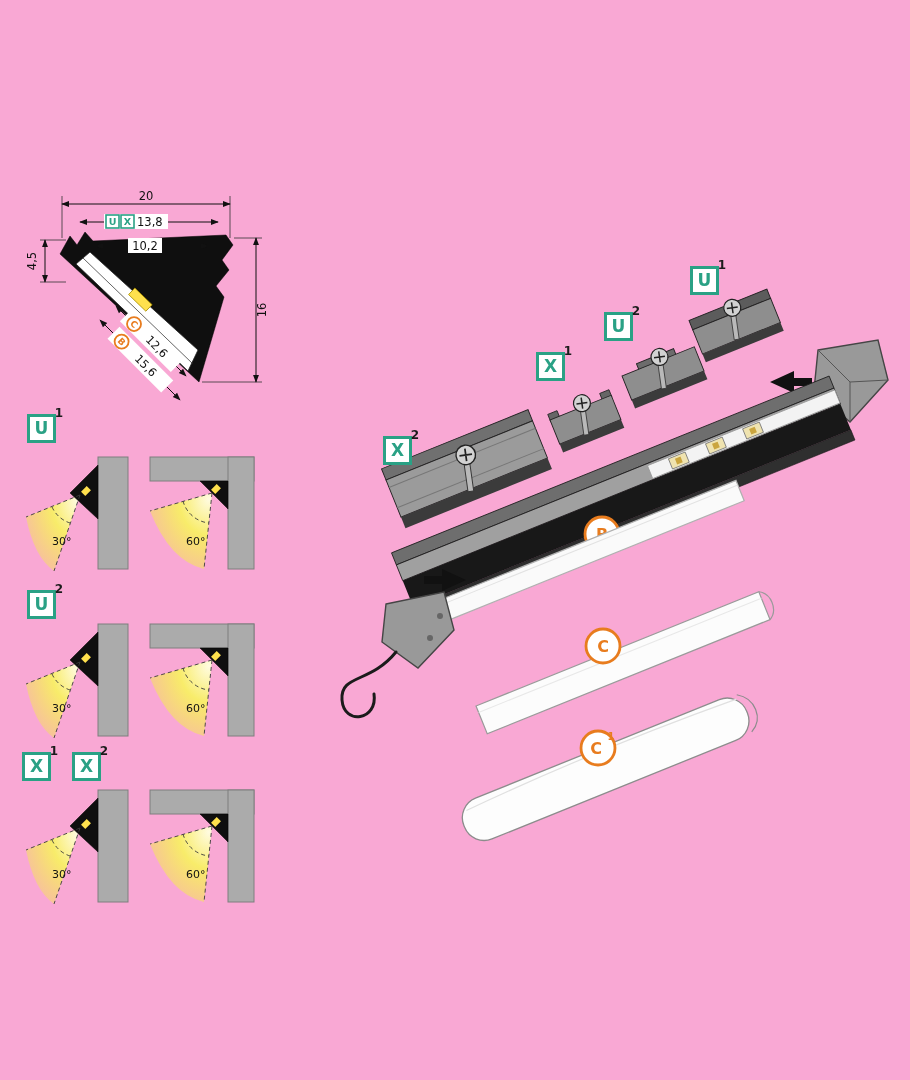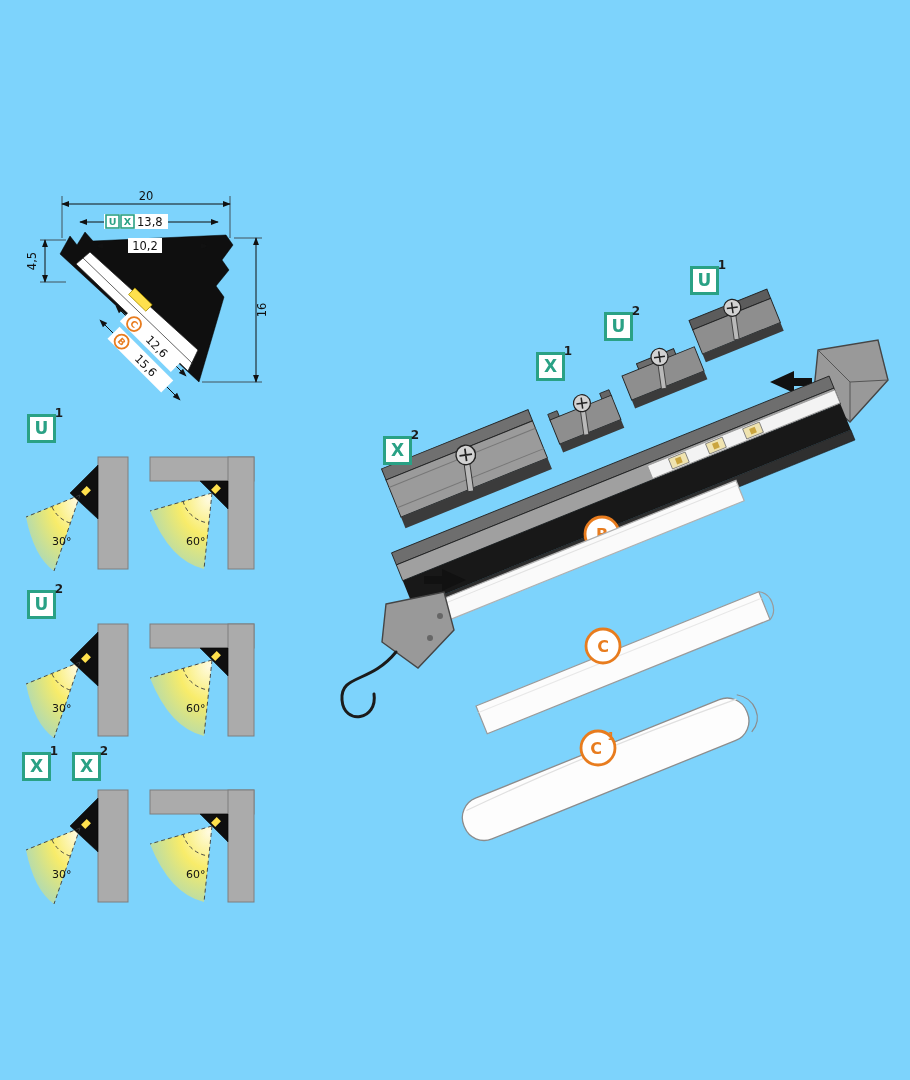--- a/index.html
+++ b/index.html
@@ -1,17 +1,17 @@
 <!DOCTYPE html>
 <html><head>
 <meta charset="utf-8">
 <style>
   html,body{margin:0;padding:0;background:#fff;}
   body{font-family:"DejaVu Sans","Liberation Sans",sans-serif;}
-  .canvas{position:relative;width:910px;height:1080px;background:#7dd3fc;overflow:hidden;}
+  .canvas{position:relative;width:910px;height:1080px;background:#f9a8d4;overflow:hidden;}
   .abs{position:absolute;}
   svg text{font-family:"DejaVu Sans","Liberation Sans",sans-serif;fill:#111;}
   
   .gbadge{position:absolute;width:29px;height:29px;background:#fff;border:3px solid #2aa185;
           box-sizing:border-box;display:flex;align-items:center;justify-content:center;}
   .gbadge .gletter{font-size:17px;font-weight:bold;color:#2aa185;line-height:1;}
   .gbadge .gsup{position:absolute;top:-11px;right:-10px;font-size:12px;font-weight:bold;color:#1b1b1b;}
   
   .dim{stroke:#111;stroke-width:1;fill:none;}
   .ext{stroke:#333;stroke-width:0.8;fill:none;}

